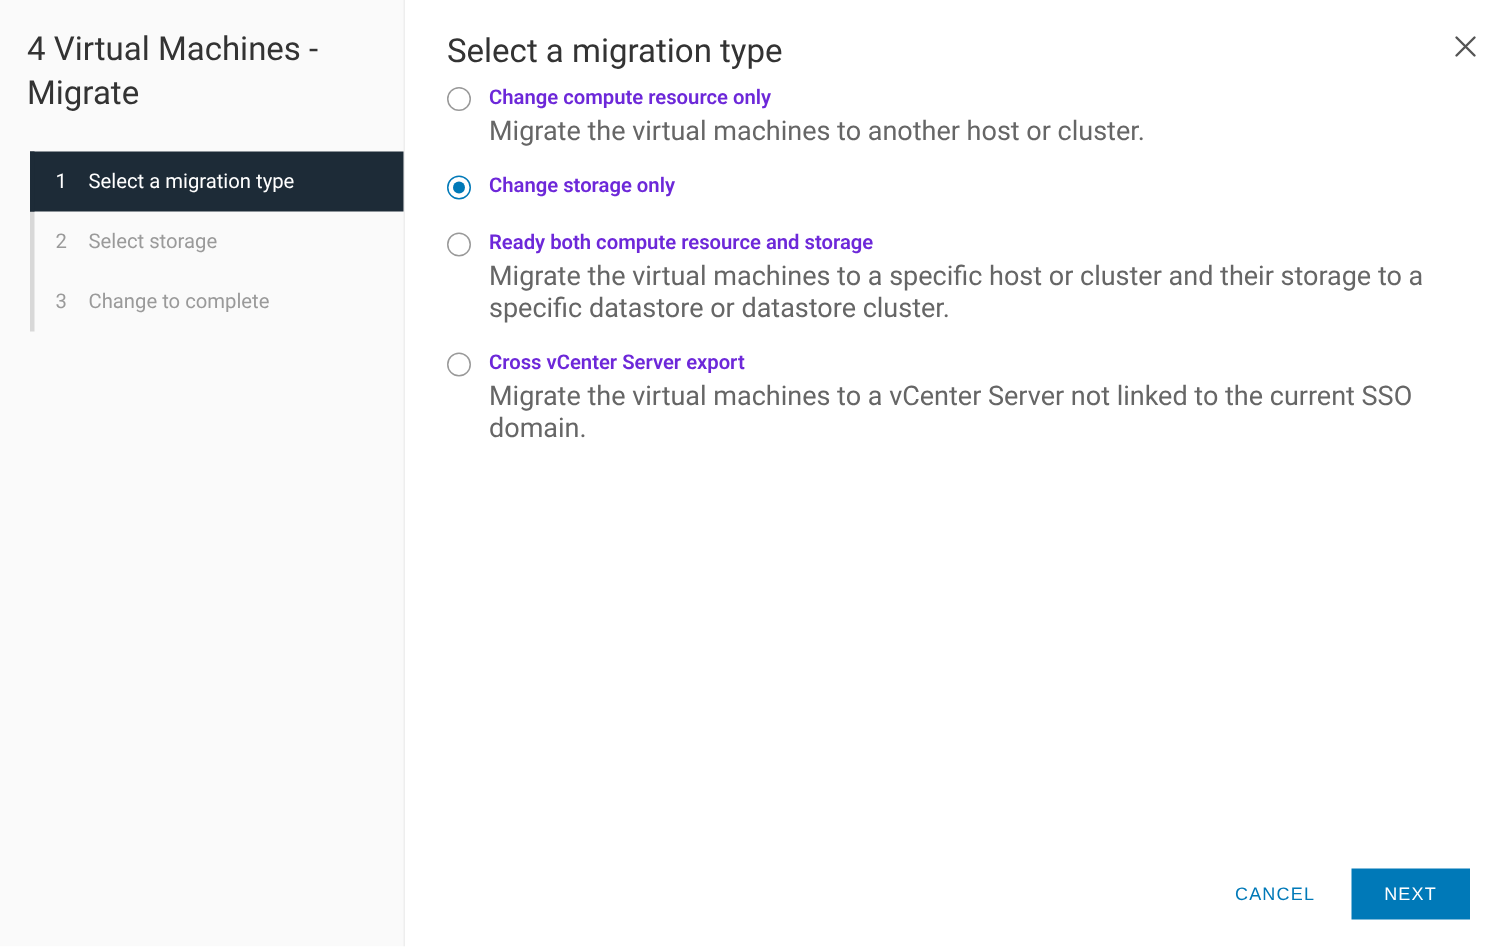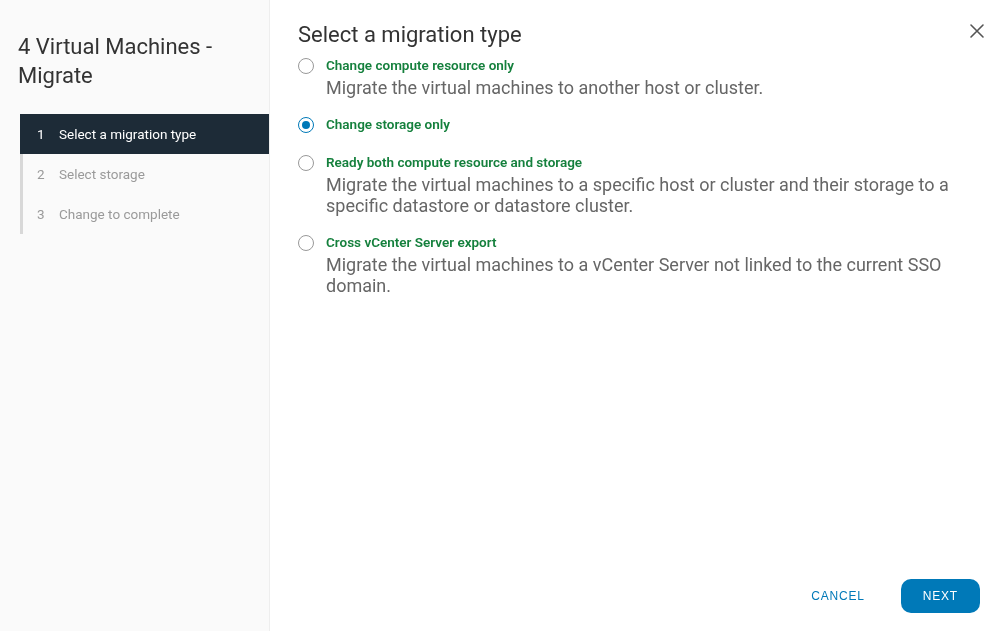--- a/index.html
+++ b/index.html
@@ -8,21 +8,21 @@
       background: #fff;
       width: 1008px;
       height: 631px;
       display: flex;
       color: #333;
     }
     .sidebar {
       width: 270px;
       background: #fafafa;
       border-right: 1px solid #eee;
-      padding-top: 33px;
+      padding-top: 20px;
       display: flex;
       flex-direction: column;
     }
     .sidebar-title {
       font-size: 22px;
       font-weight: 400;
       color: #333;
       padding: 0 18px 24px 18px;
       line-height: 1.3;
     }
@@ -101,34 +101,34 @@
       position: absolute;
       top: 3px; left: 3px;
       width: 8px; height: 8px;
       background: #0079b8;
       border-radius: 50%;
     }
     .option-text { flex: 1; }
     .option-label {
       font-size: 13.5px;
       font-weight: 600;
-      color: #15803d;
+      color: #6d28d9;
       display: block;
       margin-bottom: 4px;
     }
     .option-desc {
       font-size: 18px;
       color: #666;
     }
     .footer {
       margin-top: auto;
       display: flex;
       justify-content: flex-end;
       align-items: center;
-      gap: 30px;
+      gap: 18px;
       padding-top: 14px;
     }
     .btn-cancel {
       background: none;
       border: none;
       color: #0079b8;
       font-size: 12px;
       font-weight: 500;
       letter-spacing: 0.8px;
       cursor: pointer;
@@ -136,21 +136,21 @@
     }
     .btn-next {
       background: #0079b8;
       border: none;
       color: #fff;
       font-size: 12px;
       font-weight: 500;
       letter-spacing: 0.8px;
       cursor: pointer;
       padding: 10px 22px;
-      border-radius: 10px;
+      border-radius: 0;
     }
   </style>
 </head>
 <body>
 
 <aside class="sidebar">
   <div class="sidebar-title">4 Virtual Machines - Migrate</div>
   <div class="steps">
     <div class="step active">
       <span class="num">1</span>

